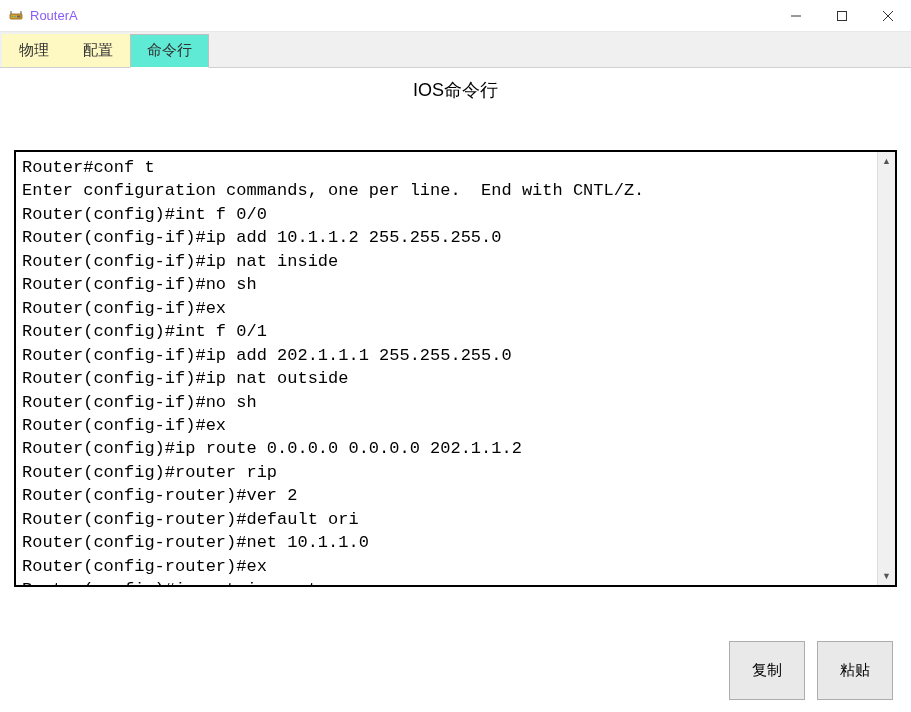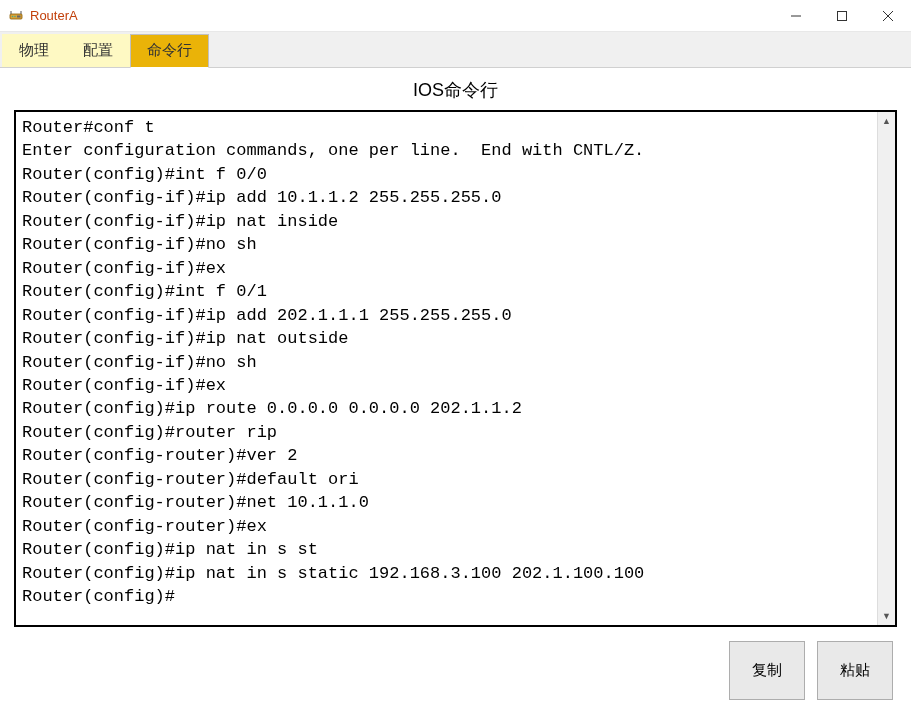--- a/index.html
+++ b/index.html
@@ -25,21 +25,21 @@
     .title-icon {
       width: 16px;
       height: 16px;
       margin-right: 6px;
       display: flex;
       align-items: center;
       justify-content: center;
     }
     .title-text {
       font-size: 13px;
-      color: #c2410c;
+      color: #8b5cf6;
       flex: 1;
     }
     .window-controls {
       display: flex;
       height: 100%;
     }
     .window-btn {
       width: 46px;
       height: 32px;
       display: flex;
@@ -58,30 +58,31 @@
     .tab {
       padding: 6px 16px;
       font-size: 15px;
       color: #333;
       cursor: pointer;
       border: 1px solid transparent;
       background: #fef9c3;
       margin-top: 2px;
     }
     .tab.active {
-      background: #eab308;
+      background: #5eead4;
       border: 1px solid #c0c0c0;
       border-bottom: 1px solid #ffffff;
       margin-bottom: -1px;
     }
     .content-area {
       padding: 10px 14px 12px 14px;
       height: calc(100% - 32px - 36px);
       display: flex;
       flex-direction: column;
+      gap: 40px;
     }
     .cli-title {
       text-align: center;
       font-size: 18px;
       color: #000;
       margin-bottom: 8px;
       font-weight: normal;
     }
     .terminal-wrapper {
       flex: 1;

